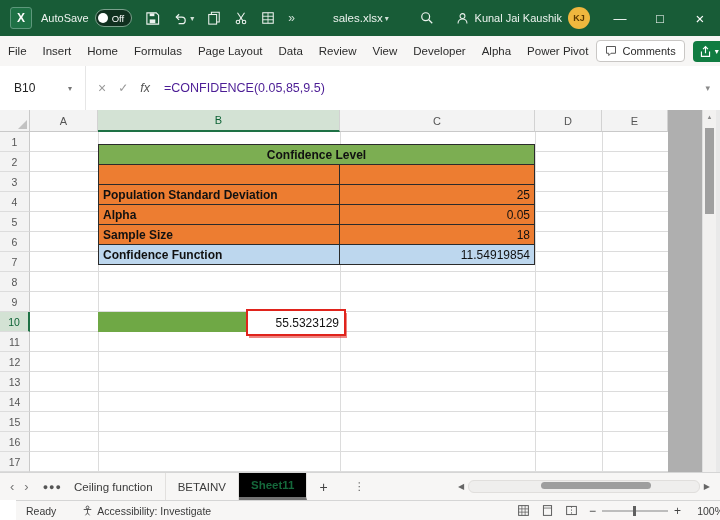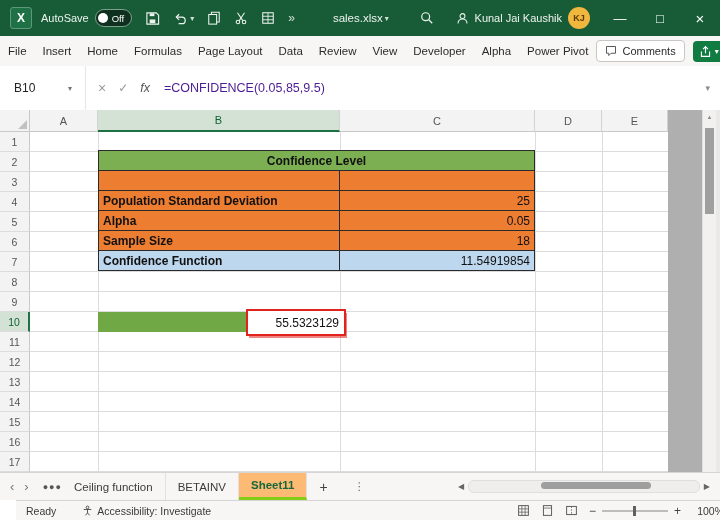--- a/index.html
+++ b/index.html
@@ -47,39 +47,39 @@
   .rh.sel{background:#D3E2D4;color:#0E6336;border-right:2px solid #1E7145;}
   .cells{position:absolute;left:30px;top:132px;width:638px;height:340px;background:repeating-linear-gradient(to bottom,#ffffff 0 19px,#DCDCDC 19px 20px);cursor:cell;}
   .vl{position:absolute;top:0;bottom:0;width:1px;background:#DCDCDC;}
   .filler{position:absolute;left:668px;top:110px;width:34px;height:362px;background:#AFAFAF;}
   .vscroll{position:absolute;right:4px;top:110px;width:14px;height:362px;background:#F2F1F0;border-left:1px solid #E0E0E0;box-sizing:border-box;}
   .vscroll-up{display:block;text-align:center;color:#8a8a8a;font-size:8px;line-height:14px;cursor:pointer;}
   .vthumb{position:absolute;left:2px;top:18px;width:9px;height:86px;background:#9F9F9F;cursor:grab;}
   .rightedge{position:absolute;right:0;top:110px;width:4px;height:362px;background:#E9E9E9;}
 
   
-  .conf{position:absolute;left:98px;top:150px;width:437px;border:1px solid #2b2b2b;box-sizing:border-box;font-size:12px;color:#111;}
+  .conf{position:absolute;left:98px;top:144px;width:437px;border:1px solid #2b2b2b;box-sizing:border-box;font-size:12px;color:#111;}
   .thead{height:19px;display:flex;align-items:center;justify-content:center;font-weight:bold;background:#7CAE52;border-bottom:1px solid #2b2b2b;}
   .trow{display:flex;height:19px;border-bottom:1px solid #2b2b2b;gap:44px;}
   .trow:last-child{border-bottom:none;}
   .lbl{width:241px;box-sizing:border-box;border-right:1px solid #2b2b2b;display:flex;align-items:center;padding-left:4px;font-weight:bold;overflow:hidden;white-space:nowrap;}
   .val{flex:1;display:flex;align-items:center;justify-content:flex-end;padding-right:4px;}
   .orange{background:#ED7D31;}
   .blue{background:#BDD7EE;}
 
   .b10fill{position:absolute;left:98px;top:312px;width:242px;height:20px;background:#6FA845;cursor:cell;}
   .redbox{position:absolute;left:246px;top:309px;width:100px;height:27px;background:#fff;border:2px solid #E0231C;box-sizing:border-box;display:flex;align-items:center;justify-content:flex-end;padding-right:5px;font-size:12px;color:#111;box-shadow:2px 3px 0 -1px rgba(224,35,28,0.55);cursor:cell;}
 
   
   .tabbar{position:absolute;left:0;top:472px;width:720px;height:28px;background:#F7F6F5;border-top:1px solid #D5D5D5;box-sizing:border-box;display:flex;align-items:center;font-size:11.5px;color:#3c3c3c;}
   .nav-arrow{margin-left:10px;color:#777;font-size:13px;cursor:pointer;}
   .tab-overflow{margin-left:14px;color:#555;font-size:9px;letter-spacing:1px;cursor:pointer;}
   .stab{padding:0 12px;height:100%;display:flex;align-items:center;border-right:1px solid #E2E0DE;cursor:pointer;white-space:nowrap;}
   .stab:nth-of-type(1){border-left:1px solid #E2E0DE;margin-left:12px;}
-  .stab.active{background:#fdba74;color:#15683B;font-weight:bold;border-bottom:3px solid #84cc16;box-sizing:border-box;}
+  .stab.active{background:#000000;color:#15683B;font-weight:bold;border-bottom:3px solid #737373;box-sizing:border-box;}
   .addsheet{margin-left:12px;font-size:14px;color:#444;cursor:pointer;}
   .tab-vdots{margin-left:26px;color:#666;font-size:11px;cursor:pointer;}
   .hscroll{margin-left:auto;margin-right:10px;display:flex;align-items:center;width:252px;gap:4px;}
   .hs-arrow{color:#666;font-size:8px;cursor:pointer;}
   .hs-track{flex:1;height:11px;background:#EFEEED;border:1px solid #E0DEDC;border-radius:6px;position:relative;cursor:pointer;}
   .hs-thumb{position:absolute;left:72px;top:1px;width:110px;height:7px;background:#9E9E9E;border-radius:4px;cursor:grab;}
 
   
   .statusbar{position:absolute;left:16px;top:500px;width:720px;height:20px;background:#F7F6F5;border-top:1px solid #D5D5D5;box-sizing:border-box;display:flex;align-items:center;font-size:10.5px;color:#3a3a3a;}
   .sb-ready{margin-left:10px;}

